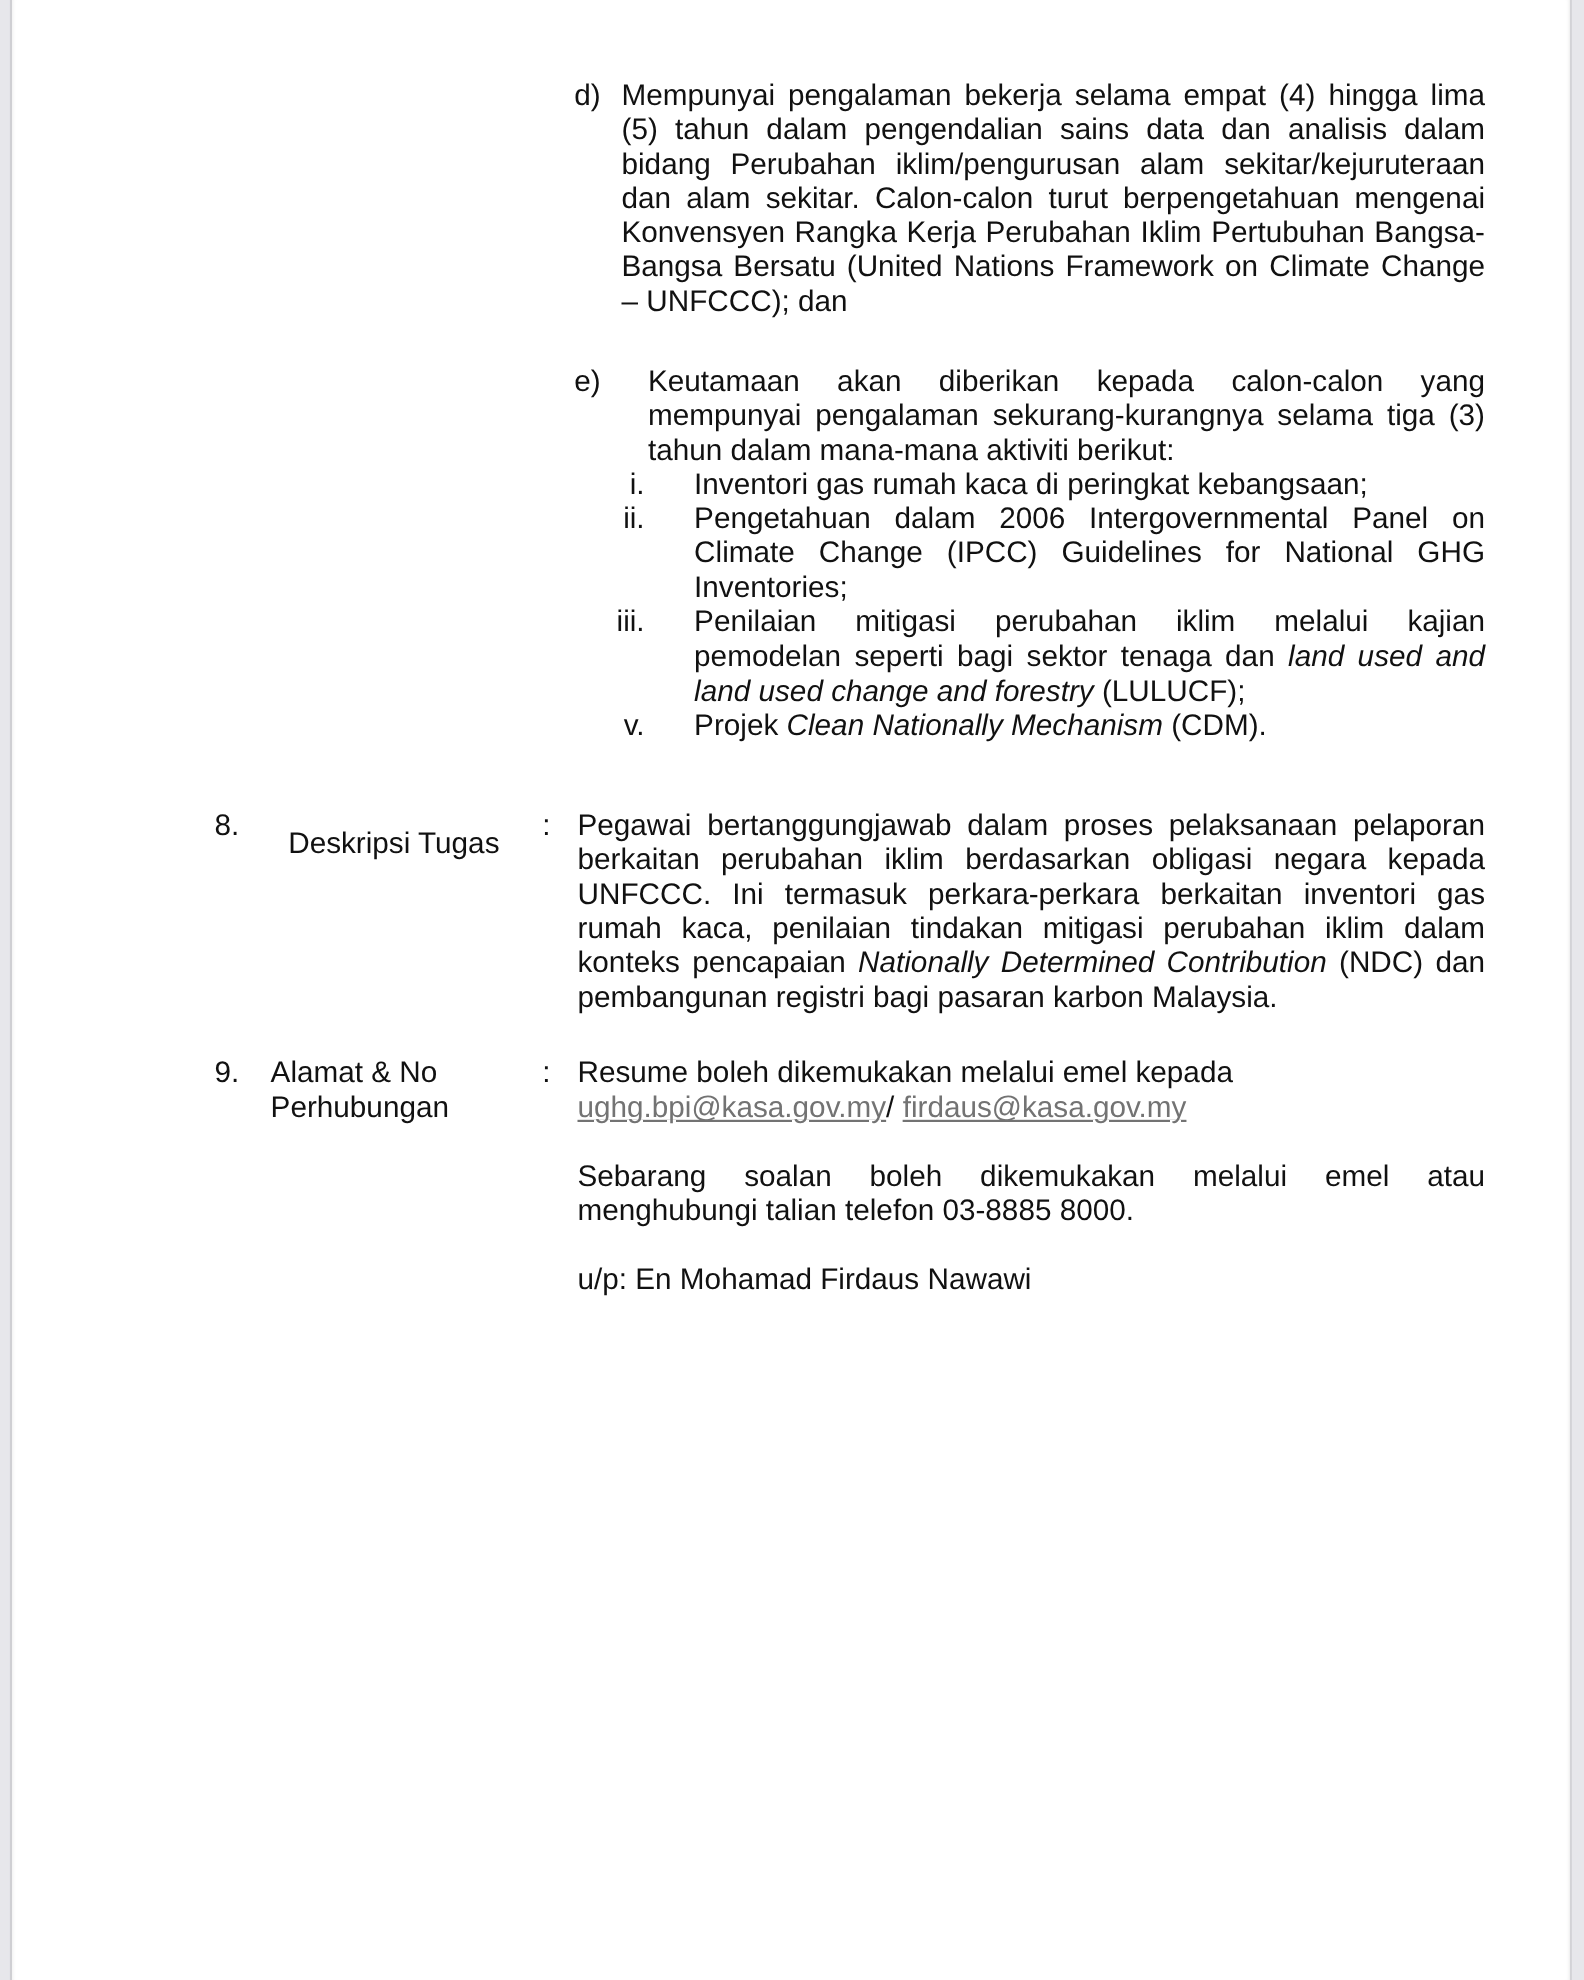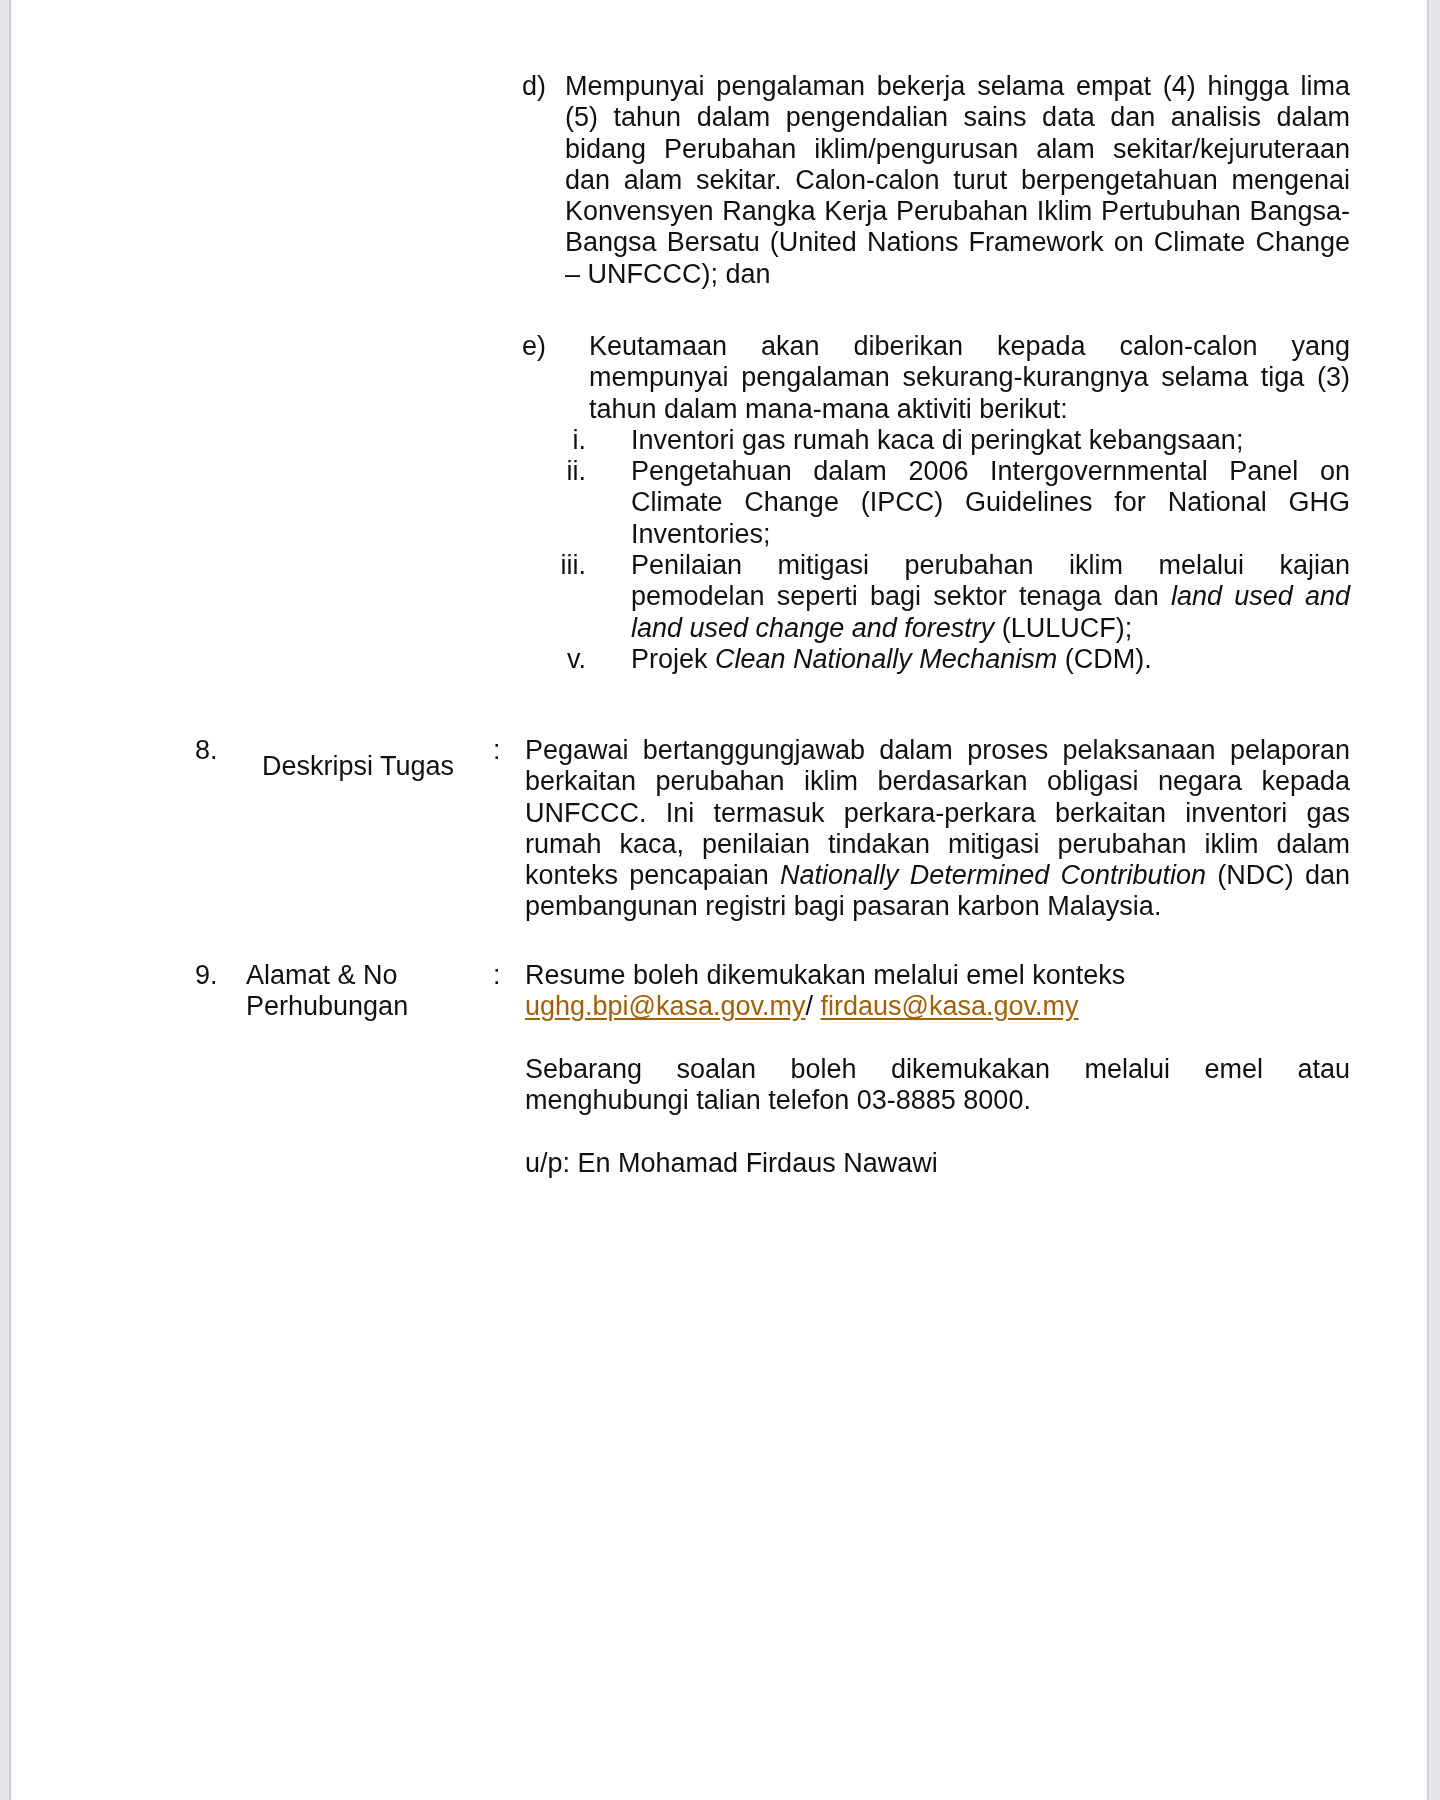--- a/index.html
+++ b/index.html
@@ -20,21 +20,21 @@
     background: #ffffff;
     box-shadow: inset 3px 0 3px -2px #f0f0f0, inset -3px 0 3px -2px #f0f0f0;
   }
   .txt { font-size: 27px; line-height: 31.3px; }
   .just { text-align: justify; text-align-last: left; }
   .abs { position: absolute; }
   .item-marker { position: absolute; }
   .sub-row { position: relative; }
   .sub-num { position: absolute; right: calc(100% + 45px); width: 60px; text-align: right; top: 0; }
   i, em { font-style: italic; }
-  a.link { color: #a16207; text-decoration: underline; text-underline-offset: 3px; }
+  a.link { color: #737373; text-decoration: underline; text-underline-offset: 3px; }
   p { margin: 0; }
   .gap { height: 31.3px; }
 </style>
 </head>
 <body>
 
 <div class="frame-left"></div>
 <div class="frame-right"></div>
 
 <div class="page">
@@ -76,21 +76,21 @@
   </div>
 
   <div class="abs txt" style="left:0; top:960px; width:1416px;">
     <span class="abs" style="left:184px; top:0;">9.</span>
     <div class="abs" style="left:235px; top:0;">
       <div>Alamat &amp; No</div>
       <div>Perhubungan</div>
     </div>
     <span class="abs" style="left:482px; top:0;">:</span>
     <div style="margin-left:514px; width:825px;">
-      <p>Resume boleh dikemukakan melalui emel konteks</p>
+      <p>Resume boleh dikemukakan melalui emel kepada</p>
       <p><a class="link" href="#">ughg.bpi@kasa.gov.my</a><span>/ </span><a class="link" href="#">firdaus@kasa.gov.my</a></p>
       <div class="gap"></div>
       <p class="just">Sebarang soalan boleh dikemukakan melalui emel atau menghubungi talian telefon 03-8885 8000.</p>
       <div class="gap"></div>
       <p>u/p: En Mohamad Firdaus Nawawi</p>
     </div>
   </div>
 
 </div>
 

